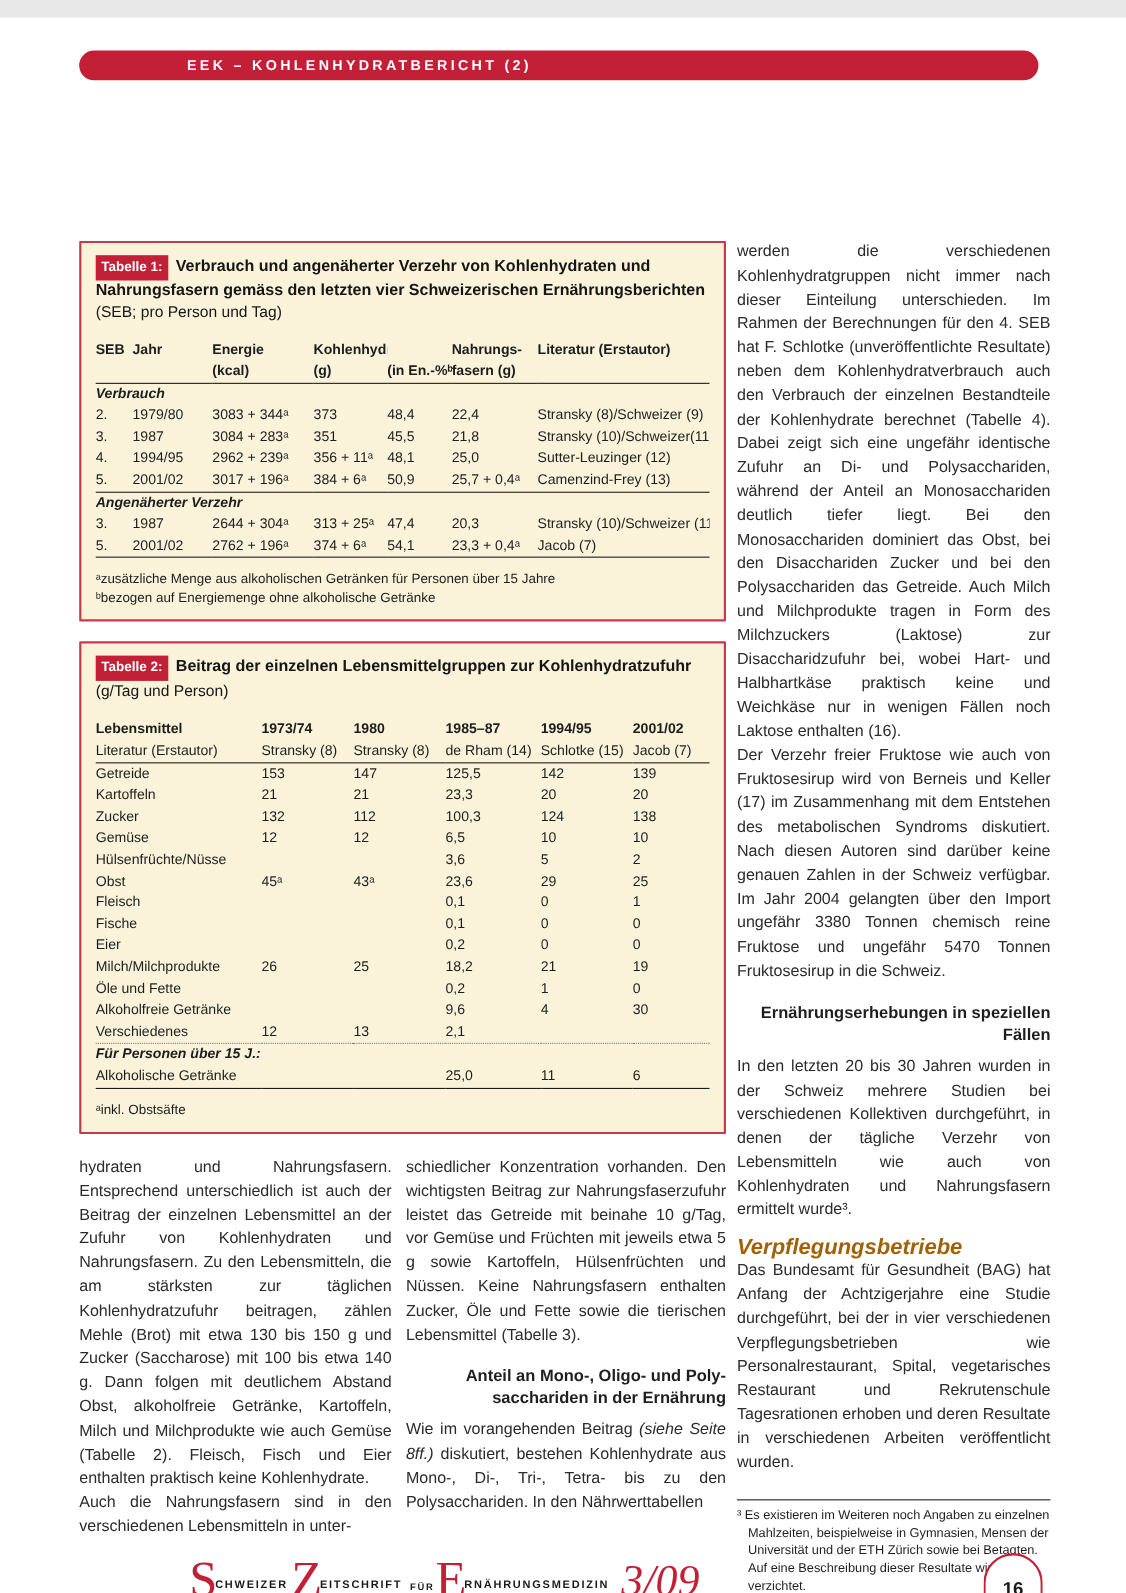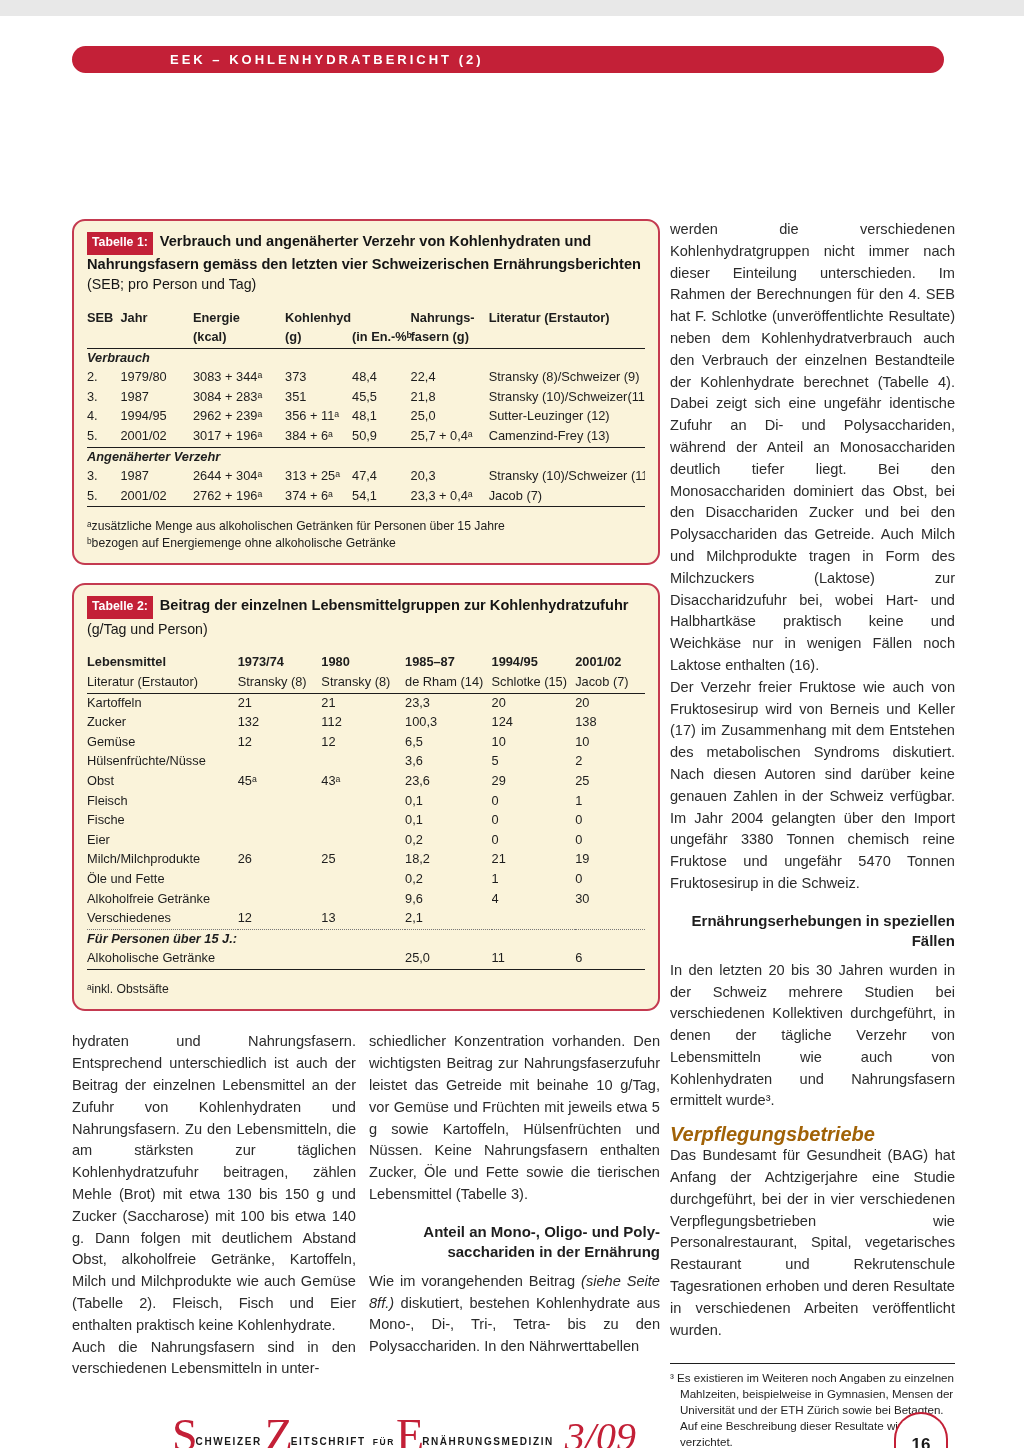--- a/index.html
+++ b/index.html
@@ -41,21 +41,21 @@
     margin-top:22px; border-top:1.6px solid #1e1e1e; padding-top:6px;
     font-size:11.6px; line-height:15.8px; color:#1e1e1e;
     padding-left:10px; text-indent:-10px; text-align:left;
   }
   .two-cols { display:flex; gap:13px; margin-top:20px; }
   .two-cols .colA { width:284px; }
   .two-cols .colB { width:291px; }
   .mt { margin-top:0; }
   
   .table-card {
-    background:#faf3da; border:2px solid #c43a50; border-radius:13px;
+    background:#faf3da; border:2px solid #c43a50; border-radius:1px;
     padding:11px 13px 12px 13px; margin-bottom:18px;
   }
   .t-title { font-size:14.6px; font-weight:bold; line-height:19.5px; color:#161616; }
   .t-label {
     background:#c32037; color:#ffffff; font-size:12.3px; font-weight:bold;
     padding:1px 5px 2px 5px; margin-right:7px; display:inline-block;
   }
   .t-sub { display:block; font-weight:normal; font-size:14.2px; margin-top:1px; }
   table.doc-table {
     width:100%; border-collapse:collapse; margin-top:14px;
@@ -243,20 +243,28 @@
                 <th>Literatur (Erstautor)</th>
                 <th>Stransky (8)</th>
                 <th>Stransky (8)</th>
                 <th>de Rham (14)</th>
                 <th>Schlotke (15)</th>
                 <th>Jacob (7)</th>
               </tr>
           </thead>
           <tbody>
               <tr>
+                <td>Getreide</td>
+                <td>153</td>
+                <td>147</td>
+                <td>125,5</td>
+                <td>142</td>
+                <td>139</td>
+              </tr>
+              <tr>
                 <td>Kartoffeln</td>
                 <td>21</td>
                 <td>21</td>
                 <td>23,3</td>
                 <td>20</td>
                 <td>20</td>
               </tr>
               <tr>
                 <td>Zucker</td>
                 <td>132</td>

